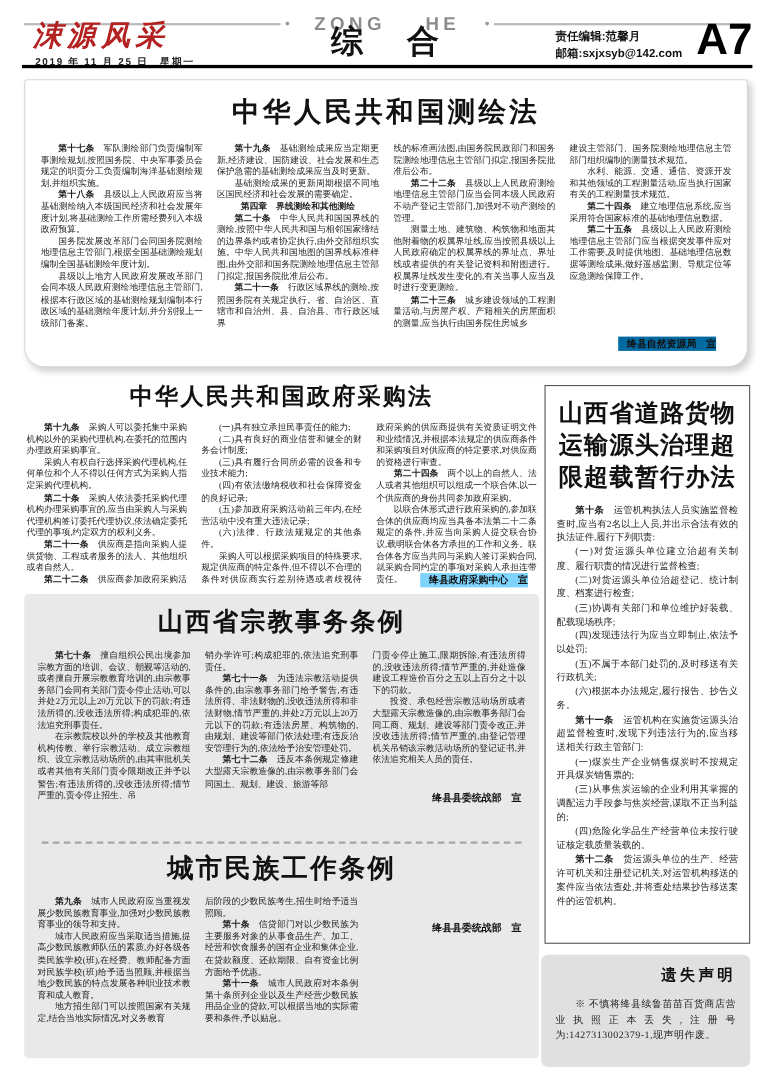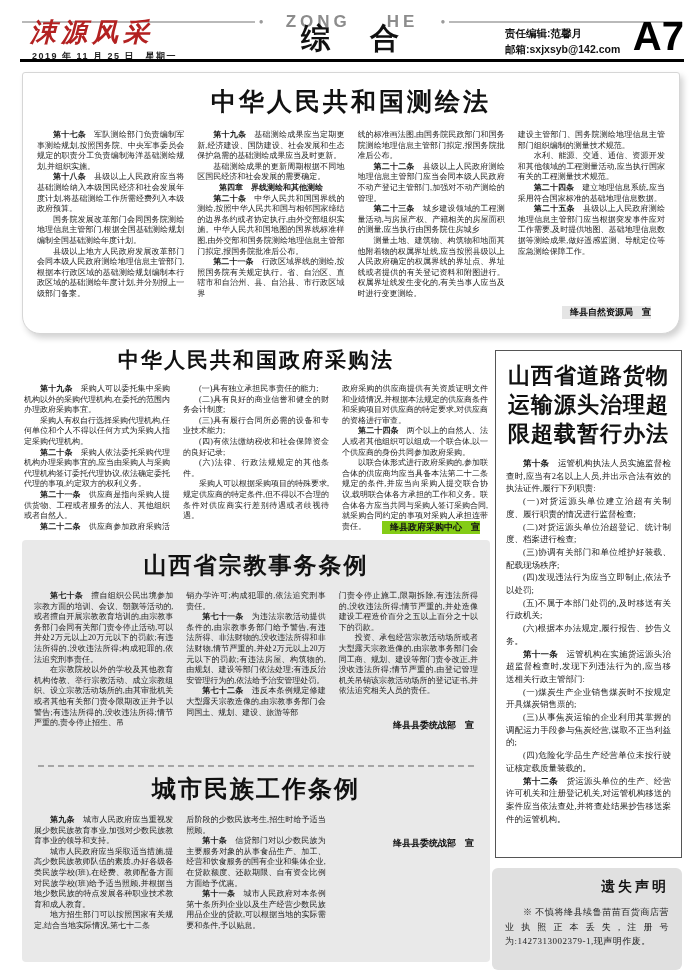--- a/index.html
+++ b/index.html
@@ -36,27 +36,27 @@
   .col p b,.art3-body p b{font-family:"Liberation Sans",sans-serif;}
   .sig{text-align:right;font-family:"Liberation Sans",sans-serif;font-weight:bold;
        font-size:9px;color:#111;}
 
   
   .art1{position:absolute;left:22px;top:72px;width:658px;height:262px;box-sizing:border-box;
         background:#fff;border:1px solid #d6d6d6;border-radius:3px 3px 18px 18px;
         box-shadow:3px 4px 6px rgba(0,0,0,0.18);padding:10px 14px;}
   .art1 h1{font-size:25px;letter-spacing:3px;margin:2px 0 12px;}
   .art1 .cols{height:196px;}
-  .art1 .sig{position:absolute;right:28px;bottom:14px;background:#e5e5e5;padding-left:8px;}
+  .art1 .sig{position:absolute;right:28px;bottom:14px;background:#0369a1;padding-left:8px;}
 
   
   .art2{position:absolute;left:22px;top:340px;width:468px;height:196px;box-sizing:border-box;padding:2px 2px;}
   .art2 h2{font-size:21px;letter-spacing:2px;margin:4px 0 10px;}
   .art2 .cols{height:148px;}
-  .art2 .sig{position:absolute;right:10px;bottom:2px;background:#84cc16;padding-left:8px;}
+  .art2 .sig{position:absolute;right:10px;bottom:2px;background:#7dd3fc;padding-left:8px;}
 
   
   .art3{position:absolute;left:495px;top:350px;width:187px;height:508px;box-sizing:border-box;
         background:#fff;border:1px solid #555;padding:6px 10px;overflow:hidden;}
   .art3 h2{font-size:22px;line-height:29px;letter-spacing:1px;margin:4px 0 9px;}
   .art3-body p{font-size:8.5px;line-height:12.7px;}
 
   
   .panel{position:absolute;left:22px;top:540px;width:468px;height:422px;box-sizing:border-box;
          background:#e9e9e9;border-radius:4px;padding:8px 12px;}
@@ -111,22 +111,22 @@
       <div class="col">
           <p><b>第十九条</b>　基础测绘成果应当定期更新,经济建设、国防建设、社会发展和生态保护急需的基础测绘成果应当及时更新。</p>
           <p>基础测绘成果的更新周期根据不同地区国民经济和社会发展的需要确定。</p>
           <p class="chapter">第四章　界线测绘和其他测绘</p>
           <p><b>第二十条</b>　中华人民共和国国界线的测绘,按照中华人民共和国与相邻国家缔结的边界条约或者协定执行,由外交部组织实施。中华人民共和国地图的国界线标准样图,由外交部和国务院测绘地理信息主管部门拟定,报国务院批准后公布。</p>
           <p><b>第二十一条</b>　行政区域界线的测绘,按照国务院有关规定执行。省、自治区、直辖市和自治州、县、自治县、市行政区域界</p>
         </div>
       <div class="col">
           <p class="cont">线的标准画法图,由国务院民政部门和国务院测绘地理信息主管部门拟定,报国务院批准后公布。</p>
           <p><b>第二十二条</b>　县级以上人民政府测绘地理信息主管部门应当会同本级人民政府不动产登记主管部门,加强对不动产测绘的管理。</p>
+          <p>测量土地、建筑物、构筑物和地面其他附着物的权属界址线,应当按照县级以上人民政府确定的权属界线的界址点、界址线或者提供的有关登记资料和附图进行。权属界址线发生变化的,有关当事人应当及时进行变更测绘。</p>
           <p><b>第二十三条</b>　城乡建设领域的工程测量活动,与房屋产权、产籍相关的房屋面积的测量,应当执行由国务院住房城乡</p>
-          <p>测量土地、建筑物、构筑物和地面其他附着物的权属界址线,应当按照县级以上人民政府确定的权属界线的界址点、界址线或者提供的有关登记资料和附图进行。权属界址线发生变化的,有关当事人应当及时进行变更测绘。</p>
         </div>
       <div class="col">
           <p class="cont">建设主管部门、国务院测绘地理信息主管部门组织编制的测量技术规范。</p>
           <p>水利、能源、交通、通信、资源开发和其他领域的工程测量活动,应当执行国家有关的工程测量技术规范。</p>
           <p><b>第二十四条</b>　建立地理信息系统,应当采用符合国家标准的基础地理信息数据。</p>
           <p><b>第二十五条</b>　县级以上人民政府测绘地理信息主管部门应当根据突发事件应对工作需要,及时提供地图、基础地理信息数据等测绘成果,做好遥感监测、导航定位等应急测绘保障工作。</p>
         </div>
     </div>
     <div class="sig">绛县自然资源局　宣</div>
   </section>
@@ -139,20 +139,21 @@
           <p>采购人有权自行选择采购代理机构,任何单位和个人不得以任何方式为采购人指定采购代理机构。</p>
           <p><b>第二十条</b>　采购人依法委托采购代理机构办理采购事宜的,应当由采购人与采购代理机构签订委托代理协议,依法确定委托代理的事项,约定双方的权利义务。</p>
           <p><b>第二十一条</b>　供应商是指向采购人提供货物、工程或者服务的法人、其他组织或者自然人。</p>
           <p><b>第二十二条</b>　供应商参加政府采购活动应当具备下列条件:</p>
         </div>
       <div class="col">
           <p>(一)具有独立承担民事责任的能力;</p>
           <p>(二)具有良好的商业信誉和健全的财务会计制度;</p>
           <p>(三)具有履行合同所必需的设备和专业技术能力;</p>
           <p>(四)有依法缴纳税收和社会保障资金的良好记录;</p>
+          <p>(五)参加政府采购活动前三年内,在经营活动中没有重大违法记录;</p>
           <p>(六)法律、行政法规规定的其他条件。</p>
           <p>采购人可以根据采购项目的特殊要求,规定供应商的特定条件,但不得以不合理的条件对供应商实行差别待遇或者歧视待遇。</p>
         </div>
       <div class="col">
           <p class="cont">政府采购的供应商提供有关资质证明文件和业绩情况,并根据本法规定的供应商条件和采购项目对供应商的特定要求,对供应商的资格进行审查。</p>
           <p><b>第二十四条</b>　两个以上的自然人、法人或者其他组织可以组成一个联合体,以一个供应商的身份共同参加政府采购。</p>
           <p>以联合体形式进行政府采购的,参加联合体的供应商均应当具备本法第二十二条规定的条件,并应当向采购人提交联合协议,载明联合体各方承担的工作和义务。联合体各方应当共同与采购人签订采购合同,就采购合同约定的事项对采购人承担连带责任。</p>
         </div>
     </div>
     <div class="sig">绛县政府采购中心　宣</div>
@@ -196,21 +197,21 @@
           </div>
         <div class="sig">绛县县委统战部　宣</div>
       </div>
     </div>
     <div class="divider"></div>
     <h2 class="t5">城市民族工作条例</h2>
     <div class="cols cols5">
       <div class="col">
           <p><b>第九条</b>　城市人民政府应当重视发展少数民族教育事业,加强对少数民族教育事业的领导和支持。</p>
           <p>城市人民政府应当采取适当措施,提高少数民族教师队伍的素质,办好各级各类民族学校(班),在经费、教师配备方面对民族学校(班)给予适当照顾,并根据当地少数民族的特点发展各种职业技术教育和成人教育。</p>
-          <p>地方招生部门可以按照国家有关规定,结合当地实际情况,第七十二条</p>
+          <p>地方招生部门可以按照国家有关规定,结合当地实际情况,对义务教育</p>
         </div>
       <div class="col">
           <p class="cont">后阶段的少数民族考生,招生时给予适当照顾。</p>
           <p><b>第十条</b>　信贷部门对以少数民族为主要服务对象的从事食品生产、加工、经营和饮食服务的国有企业和集体企业,在贷款额度、还款期限、自有资金比例方面给予优惠。</p>
           <p><b>第十一条</b>　城市人民政府对本条例第十条所列企业以及生产经营少数民族用品企业的贷款,可以根据当地的实际需要和条件,予以贴息。</p>
         </div>
       <div class="col">
         <div class="sig">绛县县委统战部　宣</div>
       </div>
     </div>

